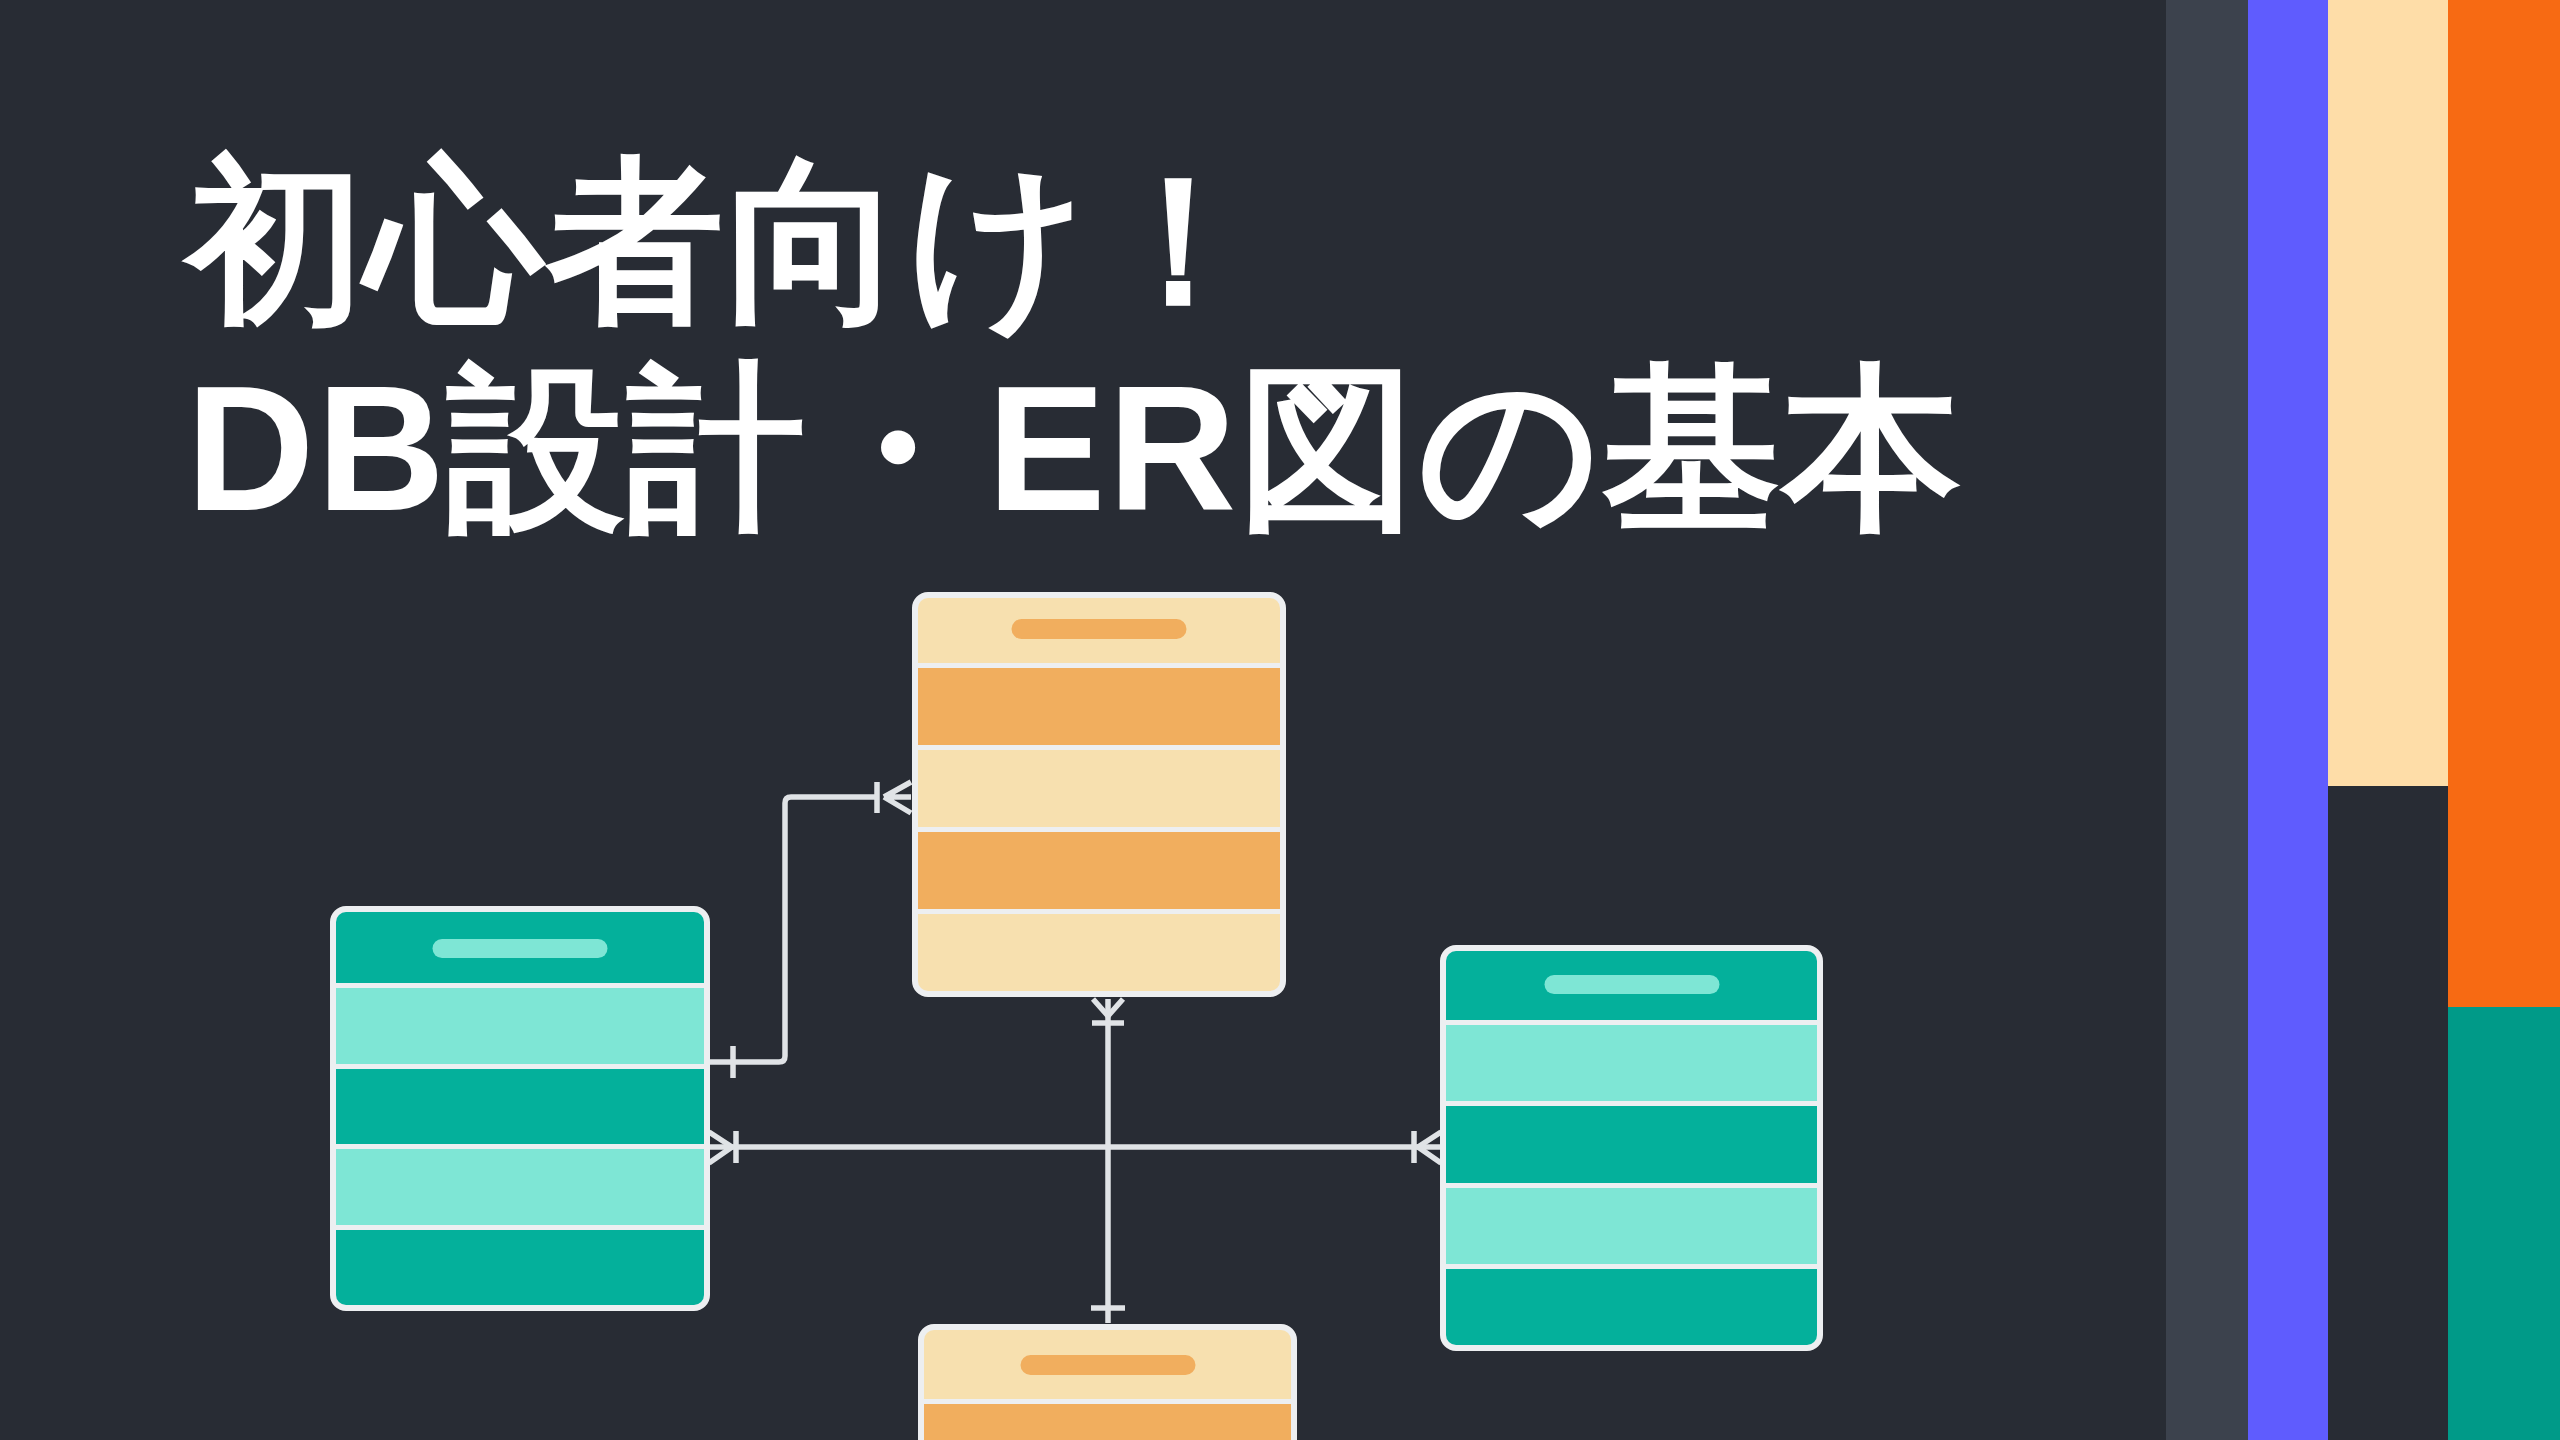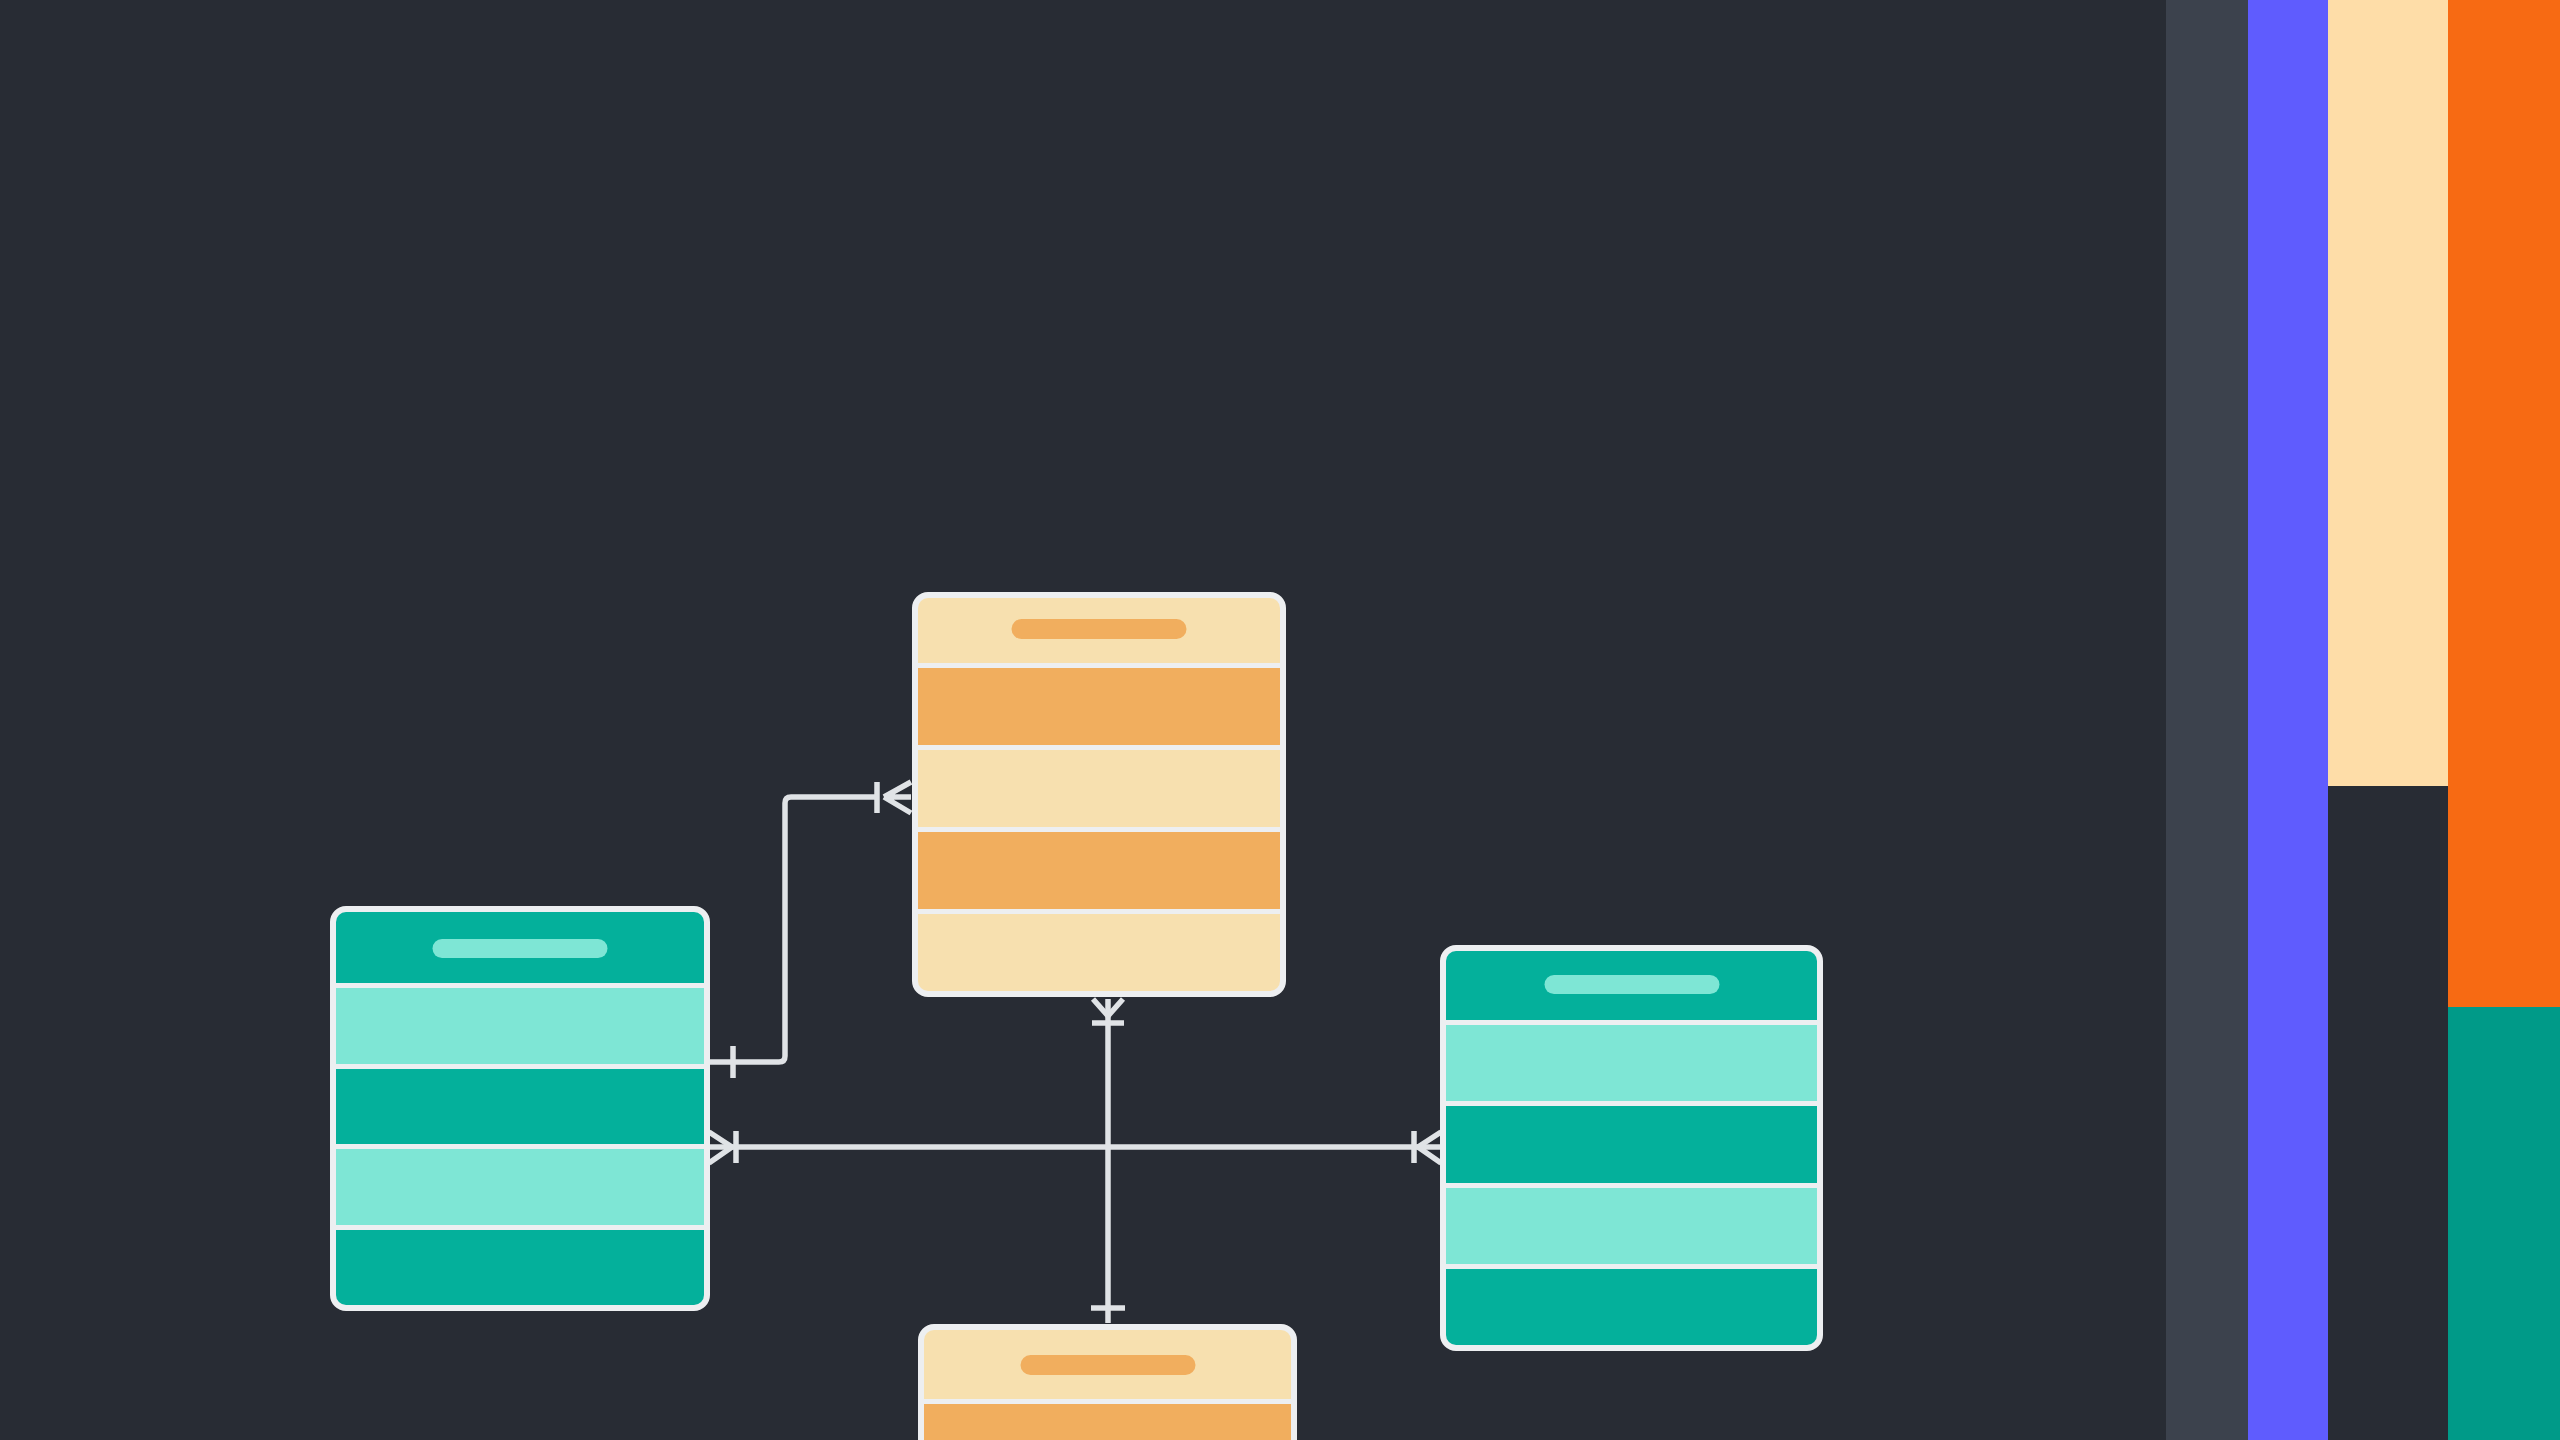--- a/index.html
+++ b/index.html
@@ -91,20 +91,24 @@
   #stripe-blue{left:2248px;width:80px;height:1440px;background:var(--stripe-blue);}
   #stripe-cream{left:2328px;width:120px;height:786px;background:var(--stripe-cream);}
   #stripe-orange{left:2448px;width:112px;height:1007px;background:var(--stripe-orange);}
   #stripe-teal{left:2448px;top:1007px;width:112px;height:433px;background:var(--stripe-teal);}
 </style>
 </head>
 <body>
 
 <div class="stage">
 
+  <div class="title">
+    <div>初心者向け！</div>
+    <div>DB設計・ER図の基本</div>
+  </div>
 
   <svg class="connectors" viewBox="0 0 2560 1440">
 
     <g>
       <path d="M709 1062 H779 Q785 1062 785 1056 V803 Q785 797 791 797 H878"></path>
       <path d="M733 1046 V1078"></path>
       <path d="M877 782 V813"></path>
       <path d="M884 797 L911 782 M884 797 H911 M884 797 L911 813"></path>
     </g>
 

